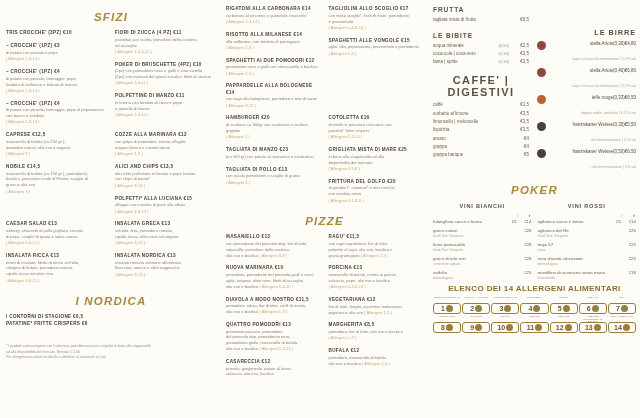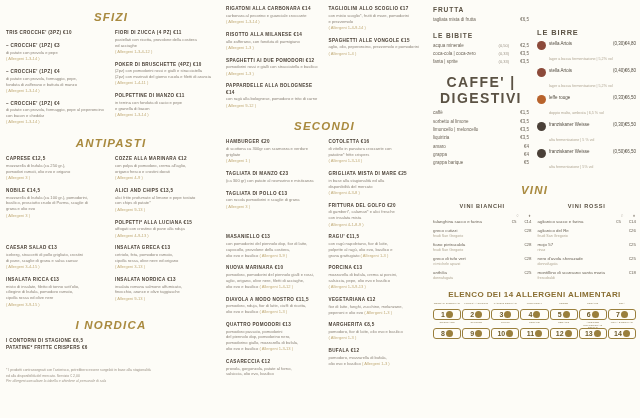--- a/index.html
+++ b/index.html
@@ -54,21 +54,21 @@
 
   
   .rhead {
     font-size:6.6px;
     font-weight:bold;
     color:#5b5244;
     letter-spacing:.9px;
     margin:0 0 4px 0;
     text-transform:uppercase;
   }
-  .rhead.center { text-align:center; font-size:14px; letter-spacing:1.4px; }
+  .rhead.center { text-align:center; font-size:11px; letter-spacing:1.4px; }
   .prow {
     display:flex;
     align-items:baseline;
     font-size:4.5px;
     color:#6c6458;
     line-height:1.5;
     margin-bottom:1.6px;
   }
   .prow .nm { flex:1 1 auto; min-width:0; }
   .prow .vol { color:#9a9184; font-size:4px; margin-right:4px; white-space:nowrap; }
@@ -93,21 +93,21 @@
   .wine-cols > div { flex:1 1 0; min-width:0; }
   .wine-title { text-align:center; font-size:5.6px; font-weight:bold; color:#5b5244; letter-spacing:.8px; margin-bottom:4px; }
   .wine-icons { display:flex; justify-content:flex-end; gap:9px; margin-bottom:1px; padding-right:1px; }
   .wine-icons span { font-size:4px; color:#8d857a; }
   .wrow { display:flex; align-items:baseline; font-size:4.4px; color:#6c6458; line-height:1.45; margin-bottom:2.4px; }
   .wrow .wn { flex:1 1 auto; min-width:0; }
   .wrow .wn small { display:block; font-size:3.6px; color:#b0a692; }
   .wrow .p1, .wrow .p2 { width:15px; text-align:right; white-space:nowrap; }
 
   
-  .alg-box { margin-top:6px; }
+  .alg-box { margin-top:0; }
   .alg-title {
     text-align:center; font-weight:bold; font-style:normal;
     font-size:8px; color:#8a6f33; letter-spacing:.4px; margin-bottom:4px;
   }
   .alg-grid { display:grid; grid-template-columns:repeat(7,1fr); gap:2px 1px; }
   .alg-cell { text-align:center; }
   .alg-cap { font-size:2.5px; color:#8a7a52; line-height:1.15; height:6px; letter-spacing:.1px; }
   .alg-chip {
     display:flex; align-items:center; justify-content:center; gap:1px;
     border:.7px solid #9a7f3c; border-radius:3px;
@@ -168,21 +168,20 @@
           <div class="item-desc alg">( Allergeni 1-4-11 )</div>
         </div>
         <div class="item">
           <div class="item-name">POLPETTINE DI MANZO €11</div>
           <div class="item-desc">in terrina con fonduta di cacio e pepe<br>e granella di bacon</div>
           <div class="item-desc alg">( Allergeni 1-3-14 )</div>
         </div>
       </div>
     </div>
 
-    <div class="sec-head big">ANTIPASTI</div>
     <div class="grid2">
       <div>
         <div class="item">
           <div class="item-name">CAPRESE €12,5</div>
           <div class="item-desc">mozzarella di bufala (ca 250 gr.),<br>pomodori ramati, olio evo e origano</div>
           <div class="item-desc alg">( Allergeni 3 )</div>
         </div>
         <div class="item">
           <div class="item-name">NOBILE €14,5</div>
           <div class="item-desc">mozzarella di bufala (ca 100 gr.), pomodorini,<br>basilico, prosciutto crudo di Parma, scaglie di<br>grana e olio evo</div>
@@ -280,21 +279,20 @@
           <div class="item-desc alg">( Allergeni 1-4-9-14 )</div>
         </div>
         <div class="item">
           <div class="item-name">SPAGHETTI ALLE VONGOLE €15</div>
           <div class="item-desc">aglio, olio, peperoncino, prezzemolo e pomodorini</div>
           <div class="item-desc alg">( Allergeni 1-4 )</div>
         </div>
       </div>
     </div>
 
-    <div class="sec-head big">SECONDI</div>
     <div class="grid2">
       <div>
         <div class="item">
           <div class="item-name">HAMBURGER €20</div>
           <div class="item-desc">di scottona ca 300gr con scamorza e verdure<br>grigliate</div>
           <div class="item-desc alg">( Allergeni 1 )</div>
         </div>
         <div class="item">
           <div class="item-name">TAGLIATA DI MANZO €23</div>
           <div class="item-desc">(ca 300 gr) con patate al rosmarino e misticanza</div>
@@ -318,20 +316,21 @@
           <div class="item-desc alg">( Allergeni 4-3-8 )</div>
         </div>
         <div class="item">
           <div class="item-name">FRITTURA DEL GOLFO €20</div>
           <div class="item-desc">di gamberi*, calamari* e alici fresche<br>con insalata mista</div>
           <div class="item-desc alg">( Allergeni 4-1-8-9 )</div>
         </div>
       </div>
     </div>
 
+    <div class="sec-head big">PIZZE</div>
     <div class="grid2">
       <div>
         <div class="item">
           <div class="item-name">MASANIELLO €13</div>
           <div class="item-desc">con pomodorini del piennolo dop, fior di latte,<br>capocollo, provolone della costiera,<br>olio evo e basilico <span class="alg">( Allergeni 3-9 )</span></div>
         </div>
         <div class="item">
           <div class="item-name">NUOVA MARINARA €10</div>
           <div class="item-desc">pomodoro, pomodorini del piennolo gialli e rossi,<br>aglio, origano, olive nere, filetti di acciughe,<br>olio evo e basilico <span class="alg">( Allergeni 1-4-12 )</span></div>
         </div>
@@ -435,21 +434,21 @@
             <span class="nm">grappa</span>
             <span class="pz">€4</span>
           </div>
           <div class="prow">
             <span class="nm">grappa barique</span>
             <span class="pz">€5</span>
           </div>
         </div>
       </div>
 
-      <div style="flex:1 1 auto; padding-top:22px;">
+      <div style="flex:1 1 auto; padding-top:22px;text-align:right;">
         <div class="rhead" style="font-size:7.4px;">LE BIRRE</div>
 
         <div class="beer-row">
           <span class="beer-logo" style="background:#8c4a3a"></span>
           <span class="beer-body">
             <span class="beer-top">
               <span class="beer-nm">stella Artois</span>
               <span class="vol">(0,30)</span>
               <span class="pz">€4,80</span>
             </span>
@@ -500,21 +499,21 @@
               <span class="beer-nm">franziskaner Weisse</span>
               <span class="vol">(0,50)</span>
               <span class="pz">€6,50</span>
             </span>
             <span class="beer-sub">alta fermentazione | 5% vol</span>
           </span>
         </div>
       </div>
     </div>
 
-    <div class="sec-head big" style="margin-top:8px;">VINI</div>
+    <div class="sec-head big" style="margin-top:8px;">POKER</div>
 
     <div class="wine-cols">
       <div>
         <div class="wine-title">VINI BIANCHI</div>
         <div class="wine-icons">
           <span>♢</span>
           <span>♦</span>
         </div>
         <div class="wrow">
           <span class="wn"><span>falanghina sacco e farina</span><small></small></span>

